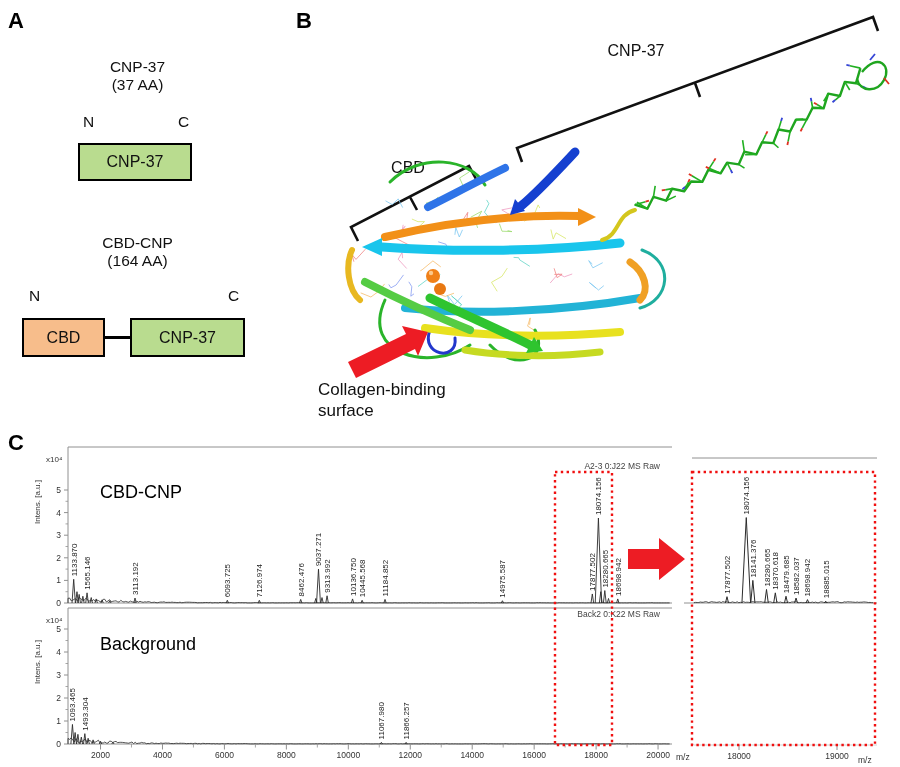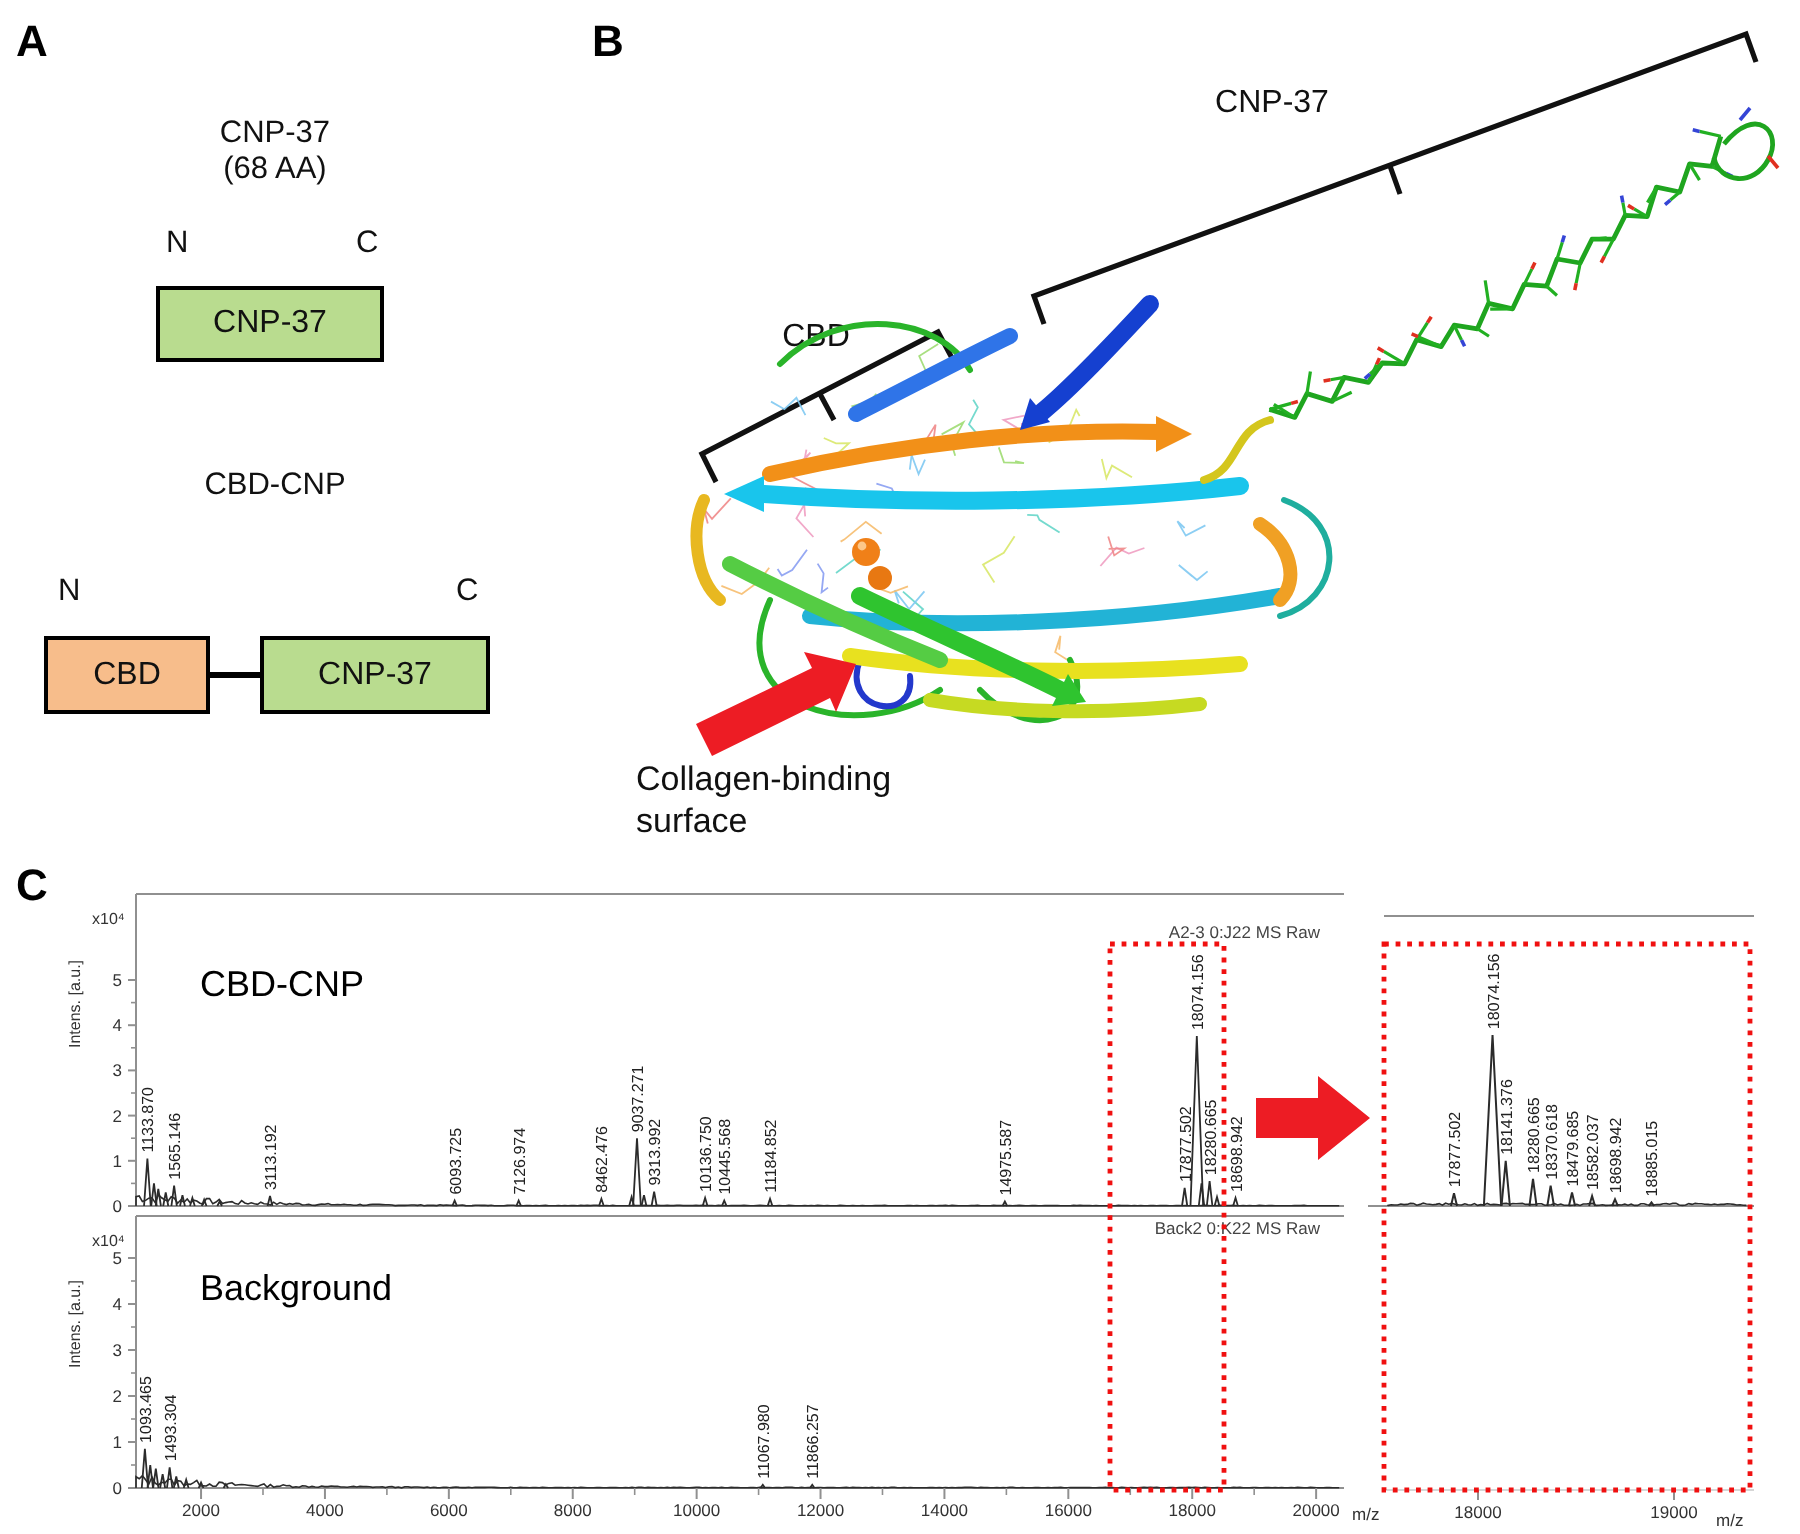--- a/index.html
+++ b/index.html
@@ -21,30 +21,31 @@
 
 <div id="stage">
 
   <div class="pletter" style="left:8px;top:8px;">A</div>
   <div class="pletter" style="left:296px;top:8px;">B</div>
   <div class="pletter" style="left:8px;top:430px;">C</div>
 
   <div>
     <div class="ctext" style="left:40px;top:58px;width:195px;">
       <div>CNP-37</div>
-      <div>(68 AA)</div>
+      <div>(37 AA)</div>
     </div>
     <div class="nclabel" style="left:83px;top:113px;">N</div>
     <div class="nclabel" style="left:178px;top:113px;">C</div>
     <div class="dbox" style="left: 78px; top: 143px; width: 114px; height: 38px; background: rgb(185, 220, 143);">
       <span>CNP-37</span>
     </div>
 
     <div class="ctext" style="left:40px;top:234px;width:195px;">
       <div>CBD-CNP</div>
+      <div>(164 AA)</div>
     </div>
     <div class="nclabel" style="left:29px;top:287px;">N</div>
     <div class="nclabel" style="left:228px;top:287px;">C</div>
     <div class="dbox" style="left: 22px; top: 318px; width: 83px; height: 39px; background: rgb(247, 189, 139);">
       <span>CBD</span>
     </div>
     <div class="connector" style="left:104px;top:336px;width:27px;height:3px;"></div>
     <div class="dbox" style="left: 130px; top: 318px; width: 115px; height: 39px; background: rgb(185, 220, 143);">
       <span>CNP-37</span>
     </div>

